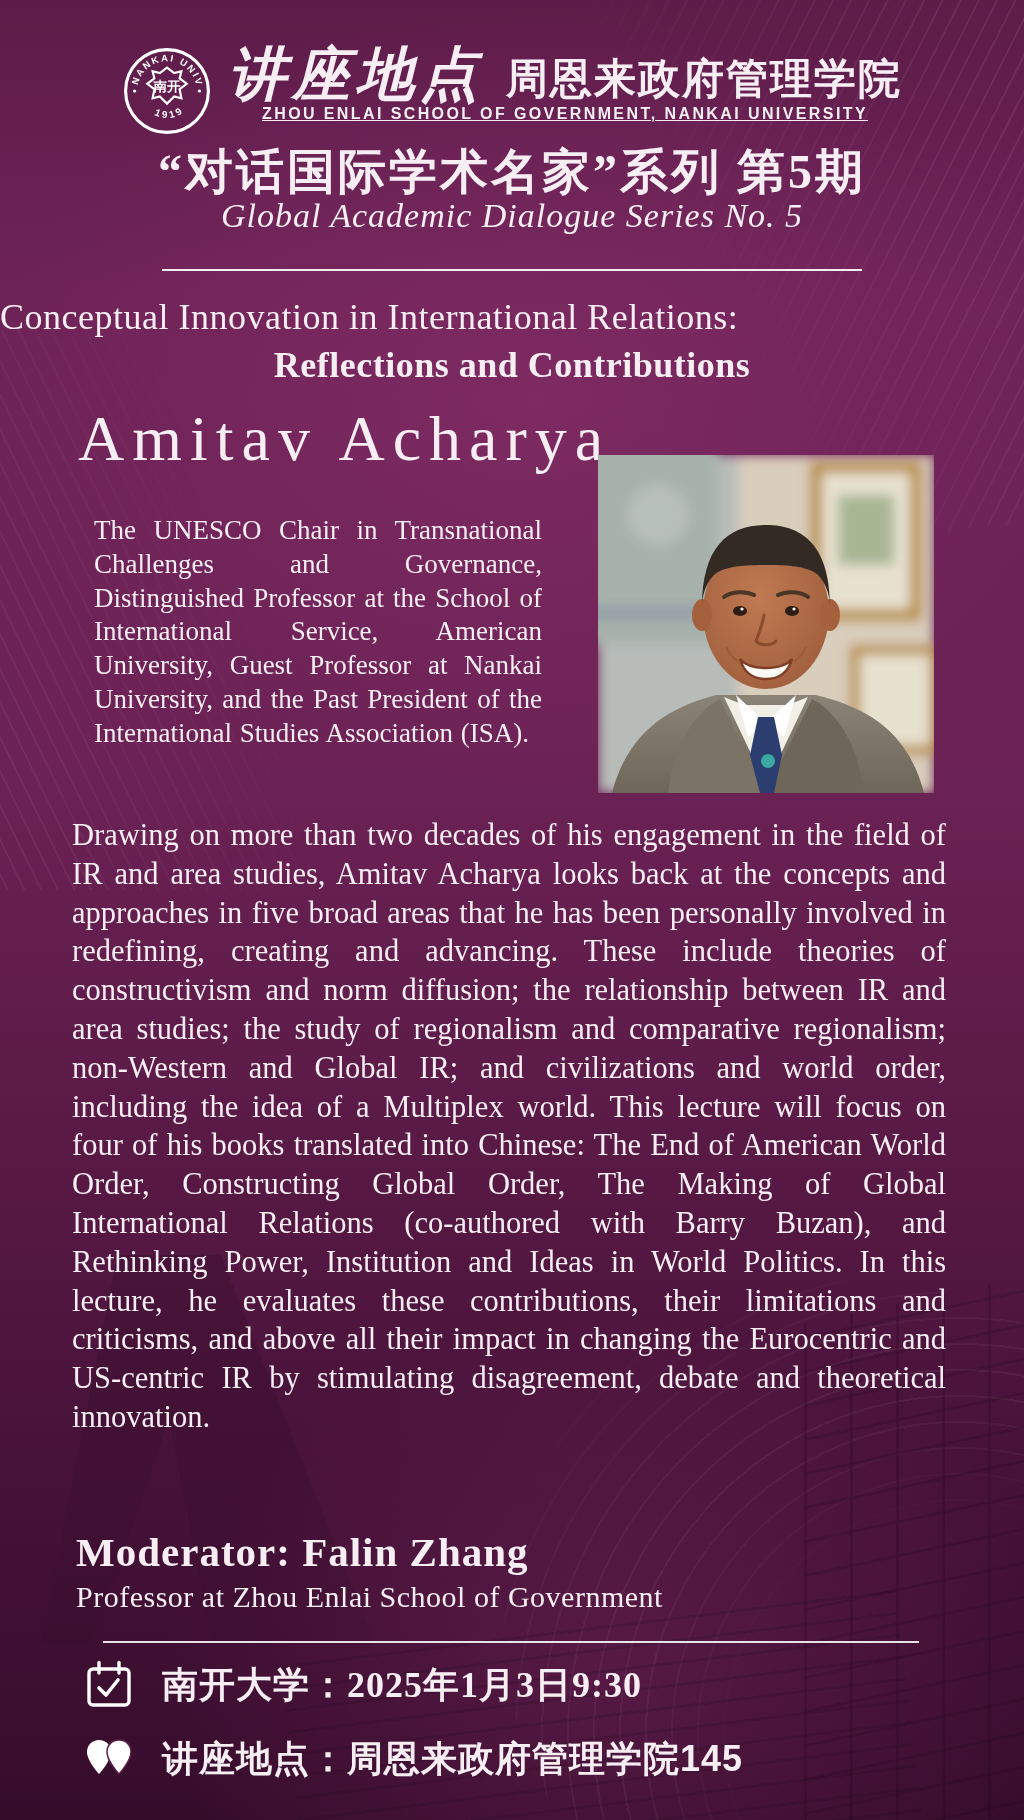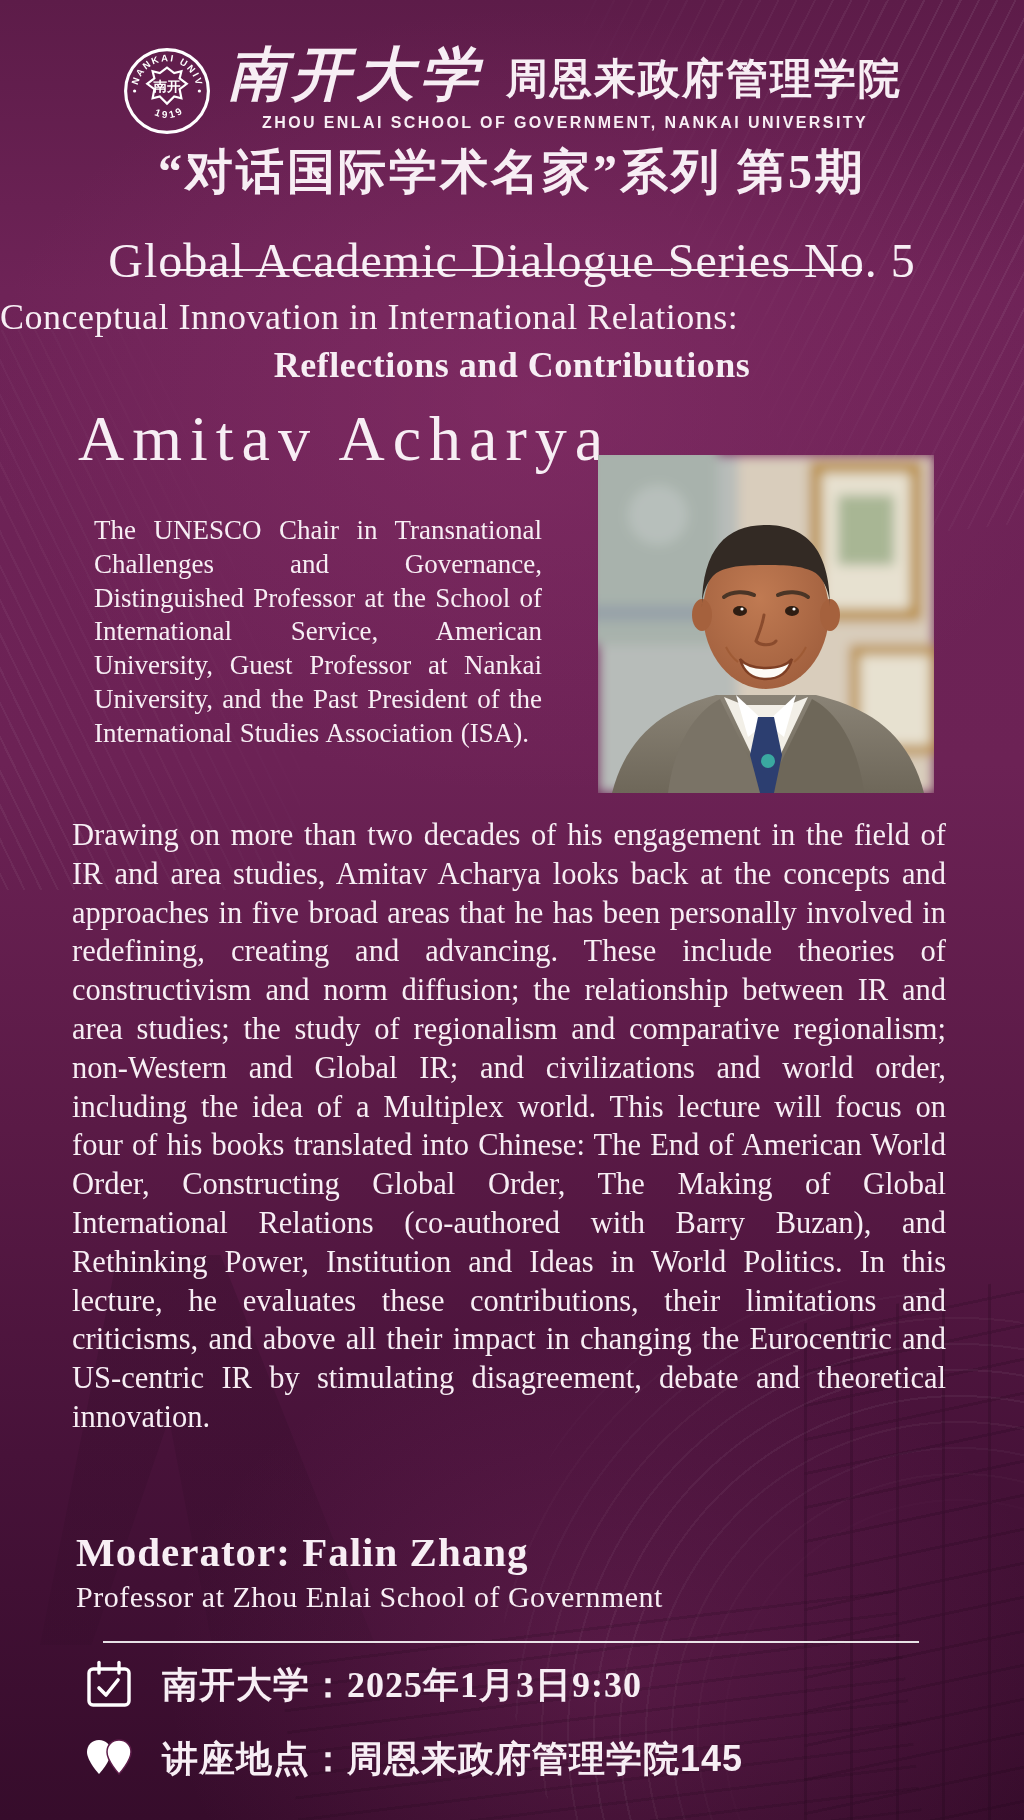--- a/index.html
+++ b/index.html
@@ -53,23 +53,23 @@
     background:linear-gradient(180deg,rgba(20,3,16,.55),rgba(20,3,16,.2));
     clip-path:polygon(18% 0,42% 0,78% 100%,40% 100%,30% 42%,12% 100%,0 100%);
   }
   
   .logo-row{position:absolute;top:46px;left:0;right:0;display:flex;justify-content:center;align-items:flex-start;gap:16px;}
   .seal{width:90px;height:90px;flex:0 0 auto;}
   .logo-col{display:flex;flex-direction:column;align-items:center;}
   .logo-cn-line{display:flex;align-items:center;gap:14px;white-space:nowrap;}
   .uni-cn{font-size:58px;font-style:italic;font-weight:bold;letter-spacing:6px;line-height:1;}
   .school-cn{font-size:42px;font-weight:600;letter-spacing:2px;line-height:1;padding-top:8px;margin-left:8px;}
-  .school-en{margin-top:10px;font-family:"Liberation Sans","DejaVu Sans",sans-serif;font-weight:bold;font-size:16px;letter-spacing:2.4px;white-space:nowrap;}
+  .school-en{margin-top:1px;font-family:"Liberation Sans","DejaVu Sans",sans-serif;font-weight:bold;font-size:16px;letter-spacing:2.4px;white-space:nowrap;text-decoration:underline;}
   .series-cn{position:absolute;top:140px;left:0;width:100%;text-align:center;font-size:48px;font-weight:bold;letter-spacing:3px;}
-  .series-en{position:absolute;top:197px;left:0;width:100%;text-align:center;font-size:48px;letter-spacing:1px;margin-top:36px;}
+  .series-en{position:absolute;top:197px;left:0;width:100%;text-align:center;font-size:34px;font-style:italic;letter-spacing:1px;}
   .divider-1{position:absolute;top:269px;left:162px;width:700px;height:2px;background:rgba(255,255,255,.92);}
   
   .lecture-title-1{position:absolute;top:296px;left:0;width:100%;text-align:left;font-size:36px;letter-spacing:.5px;}
   .lecture-title-2{position:absolute;top:344px;left:0;width:100%;text-align:center;font-size:36px;letter-spacing:.5px;font-weight:bold;}
   
   .speaker-name{position:absolute;top:402px;left:78px;font-size:64px;letter-spacing:8px;white-space:nowrap;}
   .speaker-bio{position:absolute;top:514px;left:94px;width:448px;font-size:27px;line-height:33.8px;text-align:justify;word-spacing:1px;}
   .photo{position:absolute;top:455px;left:598px;width:336px;height:338px;}
   .photo svg{display:block;width:100%;height:100%;}
   
@@ -110,21 +110,21 @@
       <text font-family="Liberation Sans, sans-serif" font-size="11" font-weight="bold" fill="#ffffff" letter-spacing="3">
         <textPath href="#sealBottom" startOffset="34%">1919</textPath>
       </text>
       <path d="M50 24 L58 30 L66 28 L64 36 L72 42 L64 48 L66 58 L58 56 L50 64 L42 56 L34 58 L36 48 L28 42 L36 36 L34 28 L42 30 Z" fill="none" stroke="#ffffff" stroke-width="2.4"></path>
       <text x="50" y="49.5" text-anchor="middle" font-size="15" font-weight="bold" fill="#ffffff" font-family="Liberation Serif, serif">南开</text>
       <circle cx="14" cy="50" r="1.8" fill="#ffffff"></circle>
       <circle cx="86" cy="50" r="1.8" fill="#ffffff"></circle>
     </svg>
     <div class="logo-col">
       <div class="logo-cn-line">
-        <span class="uni-cn">南开大学</span>
+        <span class="uni-cn">讲座地点</span>
         <span class="school-cn">周恩来政府管理学院</span>
       </div>
       <div class="school-en">ZHOU ENLAI SCHOOL OF GOVERNMENT, NANKAI UNIVERSITY</div>
     </div>
   </div>
 
   <div class="series-cn">“对话国际学术名家”系列 第5期</div>
   <div class="series-en">Global Academic Dialogue Series No. 5</div>
   <div class="divider-1"></div>
 

